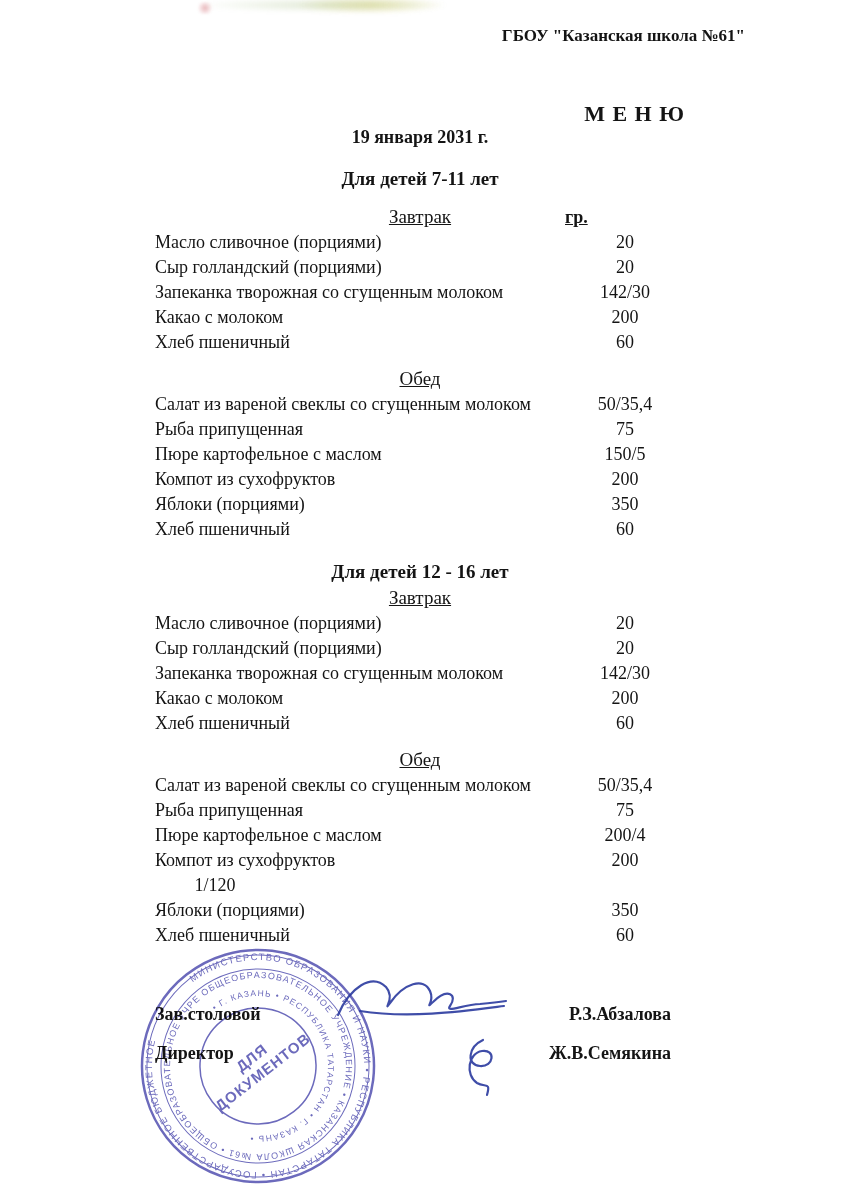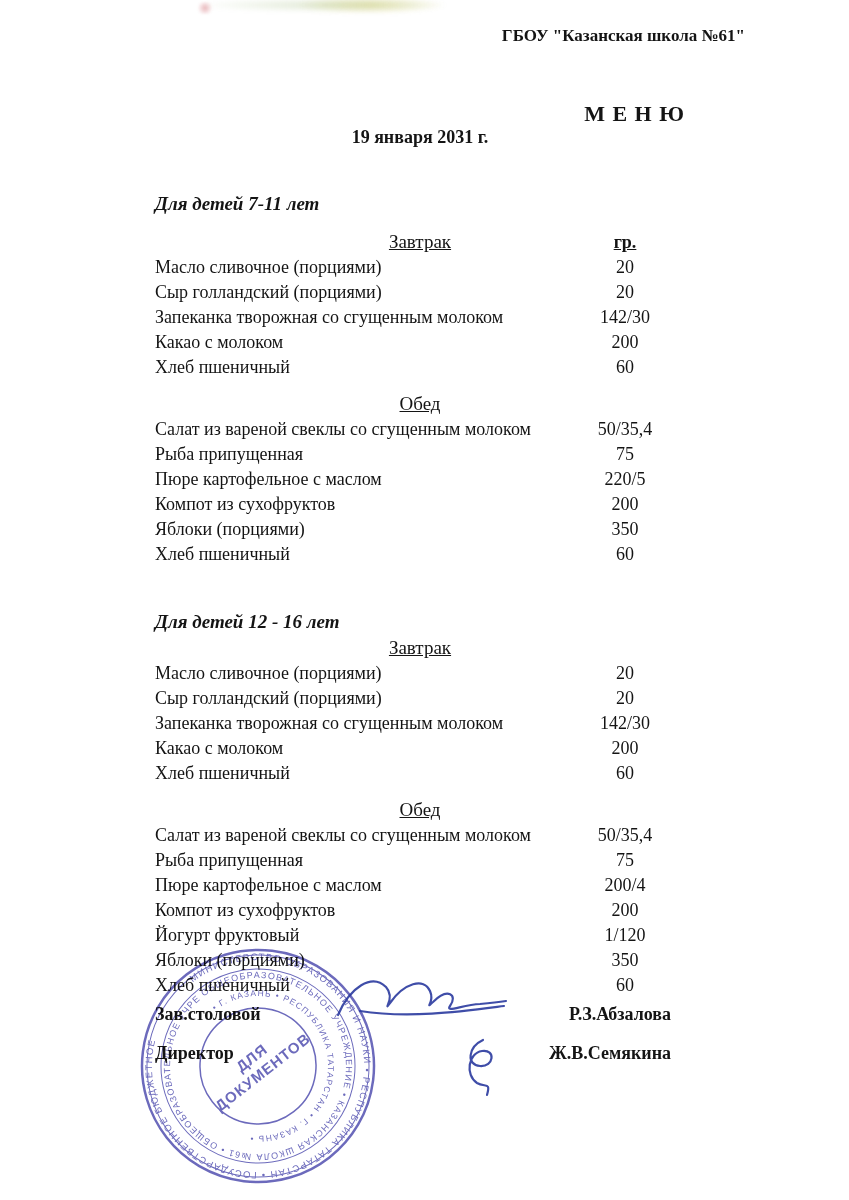--- a/index.html
+++ b/index.html
@@ -18,26 +18,26 @@
     filter:blur(1px);}
   .smudge-c{left:205px;top:-2px;width:240px;height:14px;
     background:radial-gradient(ellipse at center, rgba(130,165,85,.25), rgba(130,165,85,0) 75%);
     filter:blur(2px);}
 
   .org{position:absolute;top:26px;right:104px;font-weight:bold;font-size:17px;}
 
   .content{position:absolute;left:155px;top:103px;width:530px;z-index:1;}
   .title{text-align:right;font-weight:bold;font-size:22px;line-height:22px;letter-spacing:1px;}
   .date{text-align:center;font-weight:bold;font-size:18px;line-height:24px;}
-  .age{font-weight:bold;font-style:italic;font-size:19px;line-height:24px;margin-top:43px;}
+  .age{text-align:center;font-weight:bold;font-size:19px;line-height:24px;margin-top:18px;}
   .meal-header{position:relative;text-align:center;line-height:24px;margin-top:14px;}
   .meal-header.gap{margin-top:12px;}
   .meal-header.tight{margin-top:2px;}
   .meal-title{font-weight:normal;font-size:19px;text-decoration:underline;}
-  .unit{position:absolute;right:0;top:0;width:120px;text-align:center;font-weight:bold;font-size:18px;text-decoration:underline;}
+  .unit{position:absolute;right:0;top:0;width:120px;text-align:left;font-weight:bold;font-size:18px;text-decoration:underline;}
   .row{display:flex;line-height:25px;font-size:18px;}
   .dish{flex:1;padding-right:6px;white-space:nowrap;}
   .amt{width:120px;text-align:center;}
 
   .footer{position:absolute;left:155px;top:1004px;width:530px;z-index:2;}
   .sig-row{display:flex;justify-content:space-between;font-weight:bold;font-size:18px;height:39px;align-items:flex-start;}
   .sname{margin-right:14px;}
 
   .stamp{position:absolute;left:138px;top:946px;width:240px;height:240px;
     transform:rotate(-38deg);opacity:.8;z-index:3;pointer-events:none;mix-blend-mode:multiply;}
@@ -99,21 +99,21 @@
     <div class="row">
       <span class="dish">Салат из вареной свеклы со сгущенным молоком</span>
       <span class="amt">50/35,4</span>
     </div>
     <div class="row">
       <span class="dish">Рыба припущенная</span>
       <span class="amt">75</span>
     </div>
     <div class="row">
       <span class="dish">Пюре картофельное с маслом</span>
-      <span class="amt">220/5</span>
+      <span class="amt">150/5</span>
     </div>
     <div class="row">
       <span class="dish">Компот из сухофруктов</span>
       <span class="amt">200</span>
     </div>
     <div class="row">
       <span class="dish">Яблоки (порциями)</span>
       <span class="amt">350</span>
     </div>
     <div class="row">
@@ -160,21 +160,20 @@
     </div>
     <div class="row">
       <span class="dish">Пюре картофельное с маслом</span>
       <span class="amt">200/4</span>
     </div>
     <div class="row">
       <span class="dish">Компот из сухофруктов</span>
       <span class="amt">200</span>
     </div>
     <div class="row">
-      <span class="dish">Йогурт фруктовый</span>
       <span class="amt">1/120</span>
     </div>
     <div class="row">
       <span class="dish">Яблоки (порциями)</span>
       <span class="amt">350</span>
     </div>
     <div class="row">
       <span class="dish">Хлеб пшеничный</span>
       <span class="amt">60</span>
     </div>

